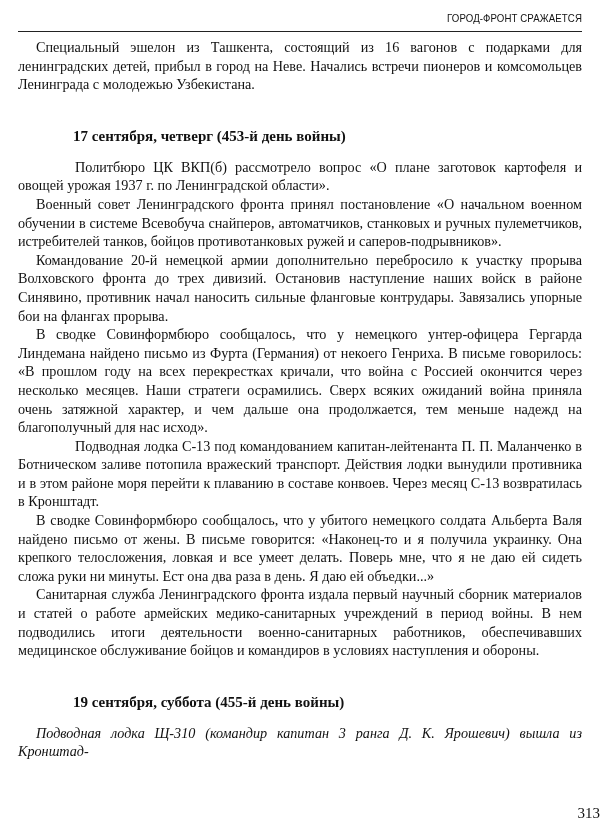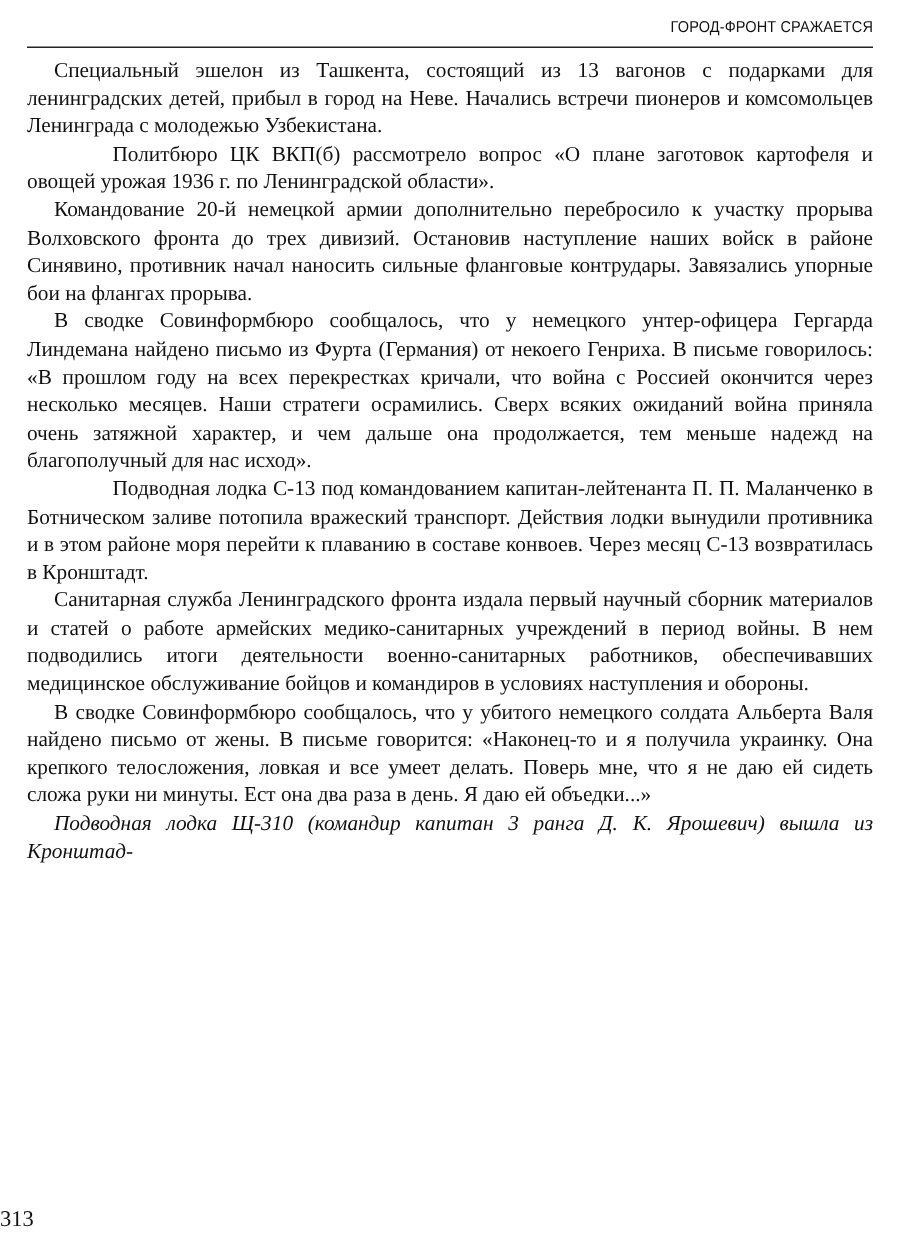--- a/index.html
+++ b/index.html
@@ -26,37 +26,40 @@
   .heading {
     margin: 0; font-weight: bold; font-size: 15px;
     padding-left: 55px; line-height: 20px;
   }
   .s17 { margin-top: 32px; margin-bottom: 12px; }
   .s18 { margin-top: 32px; margin-bottom: 12px; }
   .s19 { margin-top: 32px; margin-bottom: 12px; }
   .italic { font-style: italic; }
   .page-number {
     position: absolute; left: 0; right: 0; top: 805px;
-    text-align: left; font-size: 15px;
+    text-align: right; font-size: 15px;
   }
 </style>
 </head>
 <body>
 
 <div class="running-head">ГОРОД-ФРОНТ СРАЖАЕТСЯ</div>
 <div class="rule"></div>
 
 <div class="body-text">
-  <p>Специальный эшелон из Ташкента, состоящий из 13 вагонов с подарками для ленинградских детей, прибыл в город на Неве. Начались встречи пионеров и комсомольцев Ленинграда с молодежью Узбекистана.</p>
+  <p>Специальный эшелон из Ташкента, состоящий из 16 вагонов с подарками для ленинградских детей, прибыл в город на Неве. Начались встречи пионеров и комсомольцев Ленинграда с молодежью Узбекистана.</p>
 
-  <p class="lead">Политбюро ЦК ВКП(б) рассмотрело вопрос «О плане заготовок картофеля и овощей урожая 1936 г. по Ленинградской области».</p>
+  <h2 class="heading s17">17 сентября, четверг (453-й день войны)</h2>
+  <p class="lead">Политбюро ЦК ВКП(б) рассмотрело вопрос «О плане заготовок картофеля и овощей урожая 1937 г. по Ленинградской области».</p>
+  <p>Военный совет Ленинградского фронта принял постановление «О начальном военном обучении в системе Всевобуча снайперов, автоматчиков, станковых и ручных пулеметчиков, истребителей танков, бойцов противотанковых ружей и саперов-подрывников».</p>
   <p>Командование 20-й немецкой армии дополнительно перебросило к участку прорыва Волховского фронта до трех дивизий. Остановив наступление наших войск в районе Синявино, противник начал наносить сильные фланговые контрудары. Завязались упорные бои на флангах прорыва.</p>
   <p>В сводке Совинформбюро сообщалось, что у немецкого унтер-офицера Гергарда Линдемана найдено письмо из Фурта (Германия) от некоего Генриха. В письме говорилось: «В прошлом году на всех перекрестках кричали, что война с Россией окончится через несколько месяцев. Наши стратеги осрамились. Сверх всяких ожиданий война приняла очень затяжной характер, и чем дальше она продолжается, тем меньше надежд на благополучный для нас исход».</p>
 
   <p class="lead">Подводная лодка С-13 под командованием капитан-лейтенанта П. П. Маланченко в Ботническом заливе потопила вражеский транспорт. Действия лодки вынудили противника и в этом районе моря перейти к плаванию в составе конвоев. Через месяц С-13 возвратилась в Кронштадт.</p>
+  <p>В сводке Совинформбюро сообщалось, что у убитого немецкого солдата Альберта Валя найдено письмо от жены. В письме говорится: «Наконец-то и я получила украинку. Она крепкого телосложения, ловкая и все умеет делать. Поверь мне, что я не даю ей сидеть сложа руки ни минуты. Ест она два раза в день. Я даю ей объедки...»</p>
   <p>Санитарная служба Ленинградского фронта издала первый научный сборник материалов и статей о работе армейских медико-санитарных учреждений в период войны. В нем подводились итоги деятельности военно-санитарных работников, обеспечивавших медицинское обслуживание бойцов и командиров в условиях наступления и обороны.</p>
-  <p>В сводке Совинформбюро сообщалось, что у убитого немецкого солдата Альберта Валя найдено письмо от жены. В письме говорится: «Наконец-то и я получила украинку. Она крепкого телосложения, ловкая и все умеет делать. Поверь мне, что я не даю ей сидеть сложа руки ни минуты. Ест она два раза в день. Я даю ей объедки...»</p>
 
+  <h2 class="heading s19">19 сентября, суббота (455-й день войны)</h2>
   <p><span class="italic">Подводная лодка Щ-310 (командир капитан 3 ранга Д. К. Ярошевич) вышла из Кронштад-</span></p>
 
 </div>
 
 <div class="page-number">313</div>
 
 </body></html>

